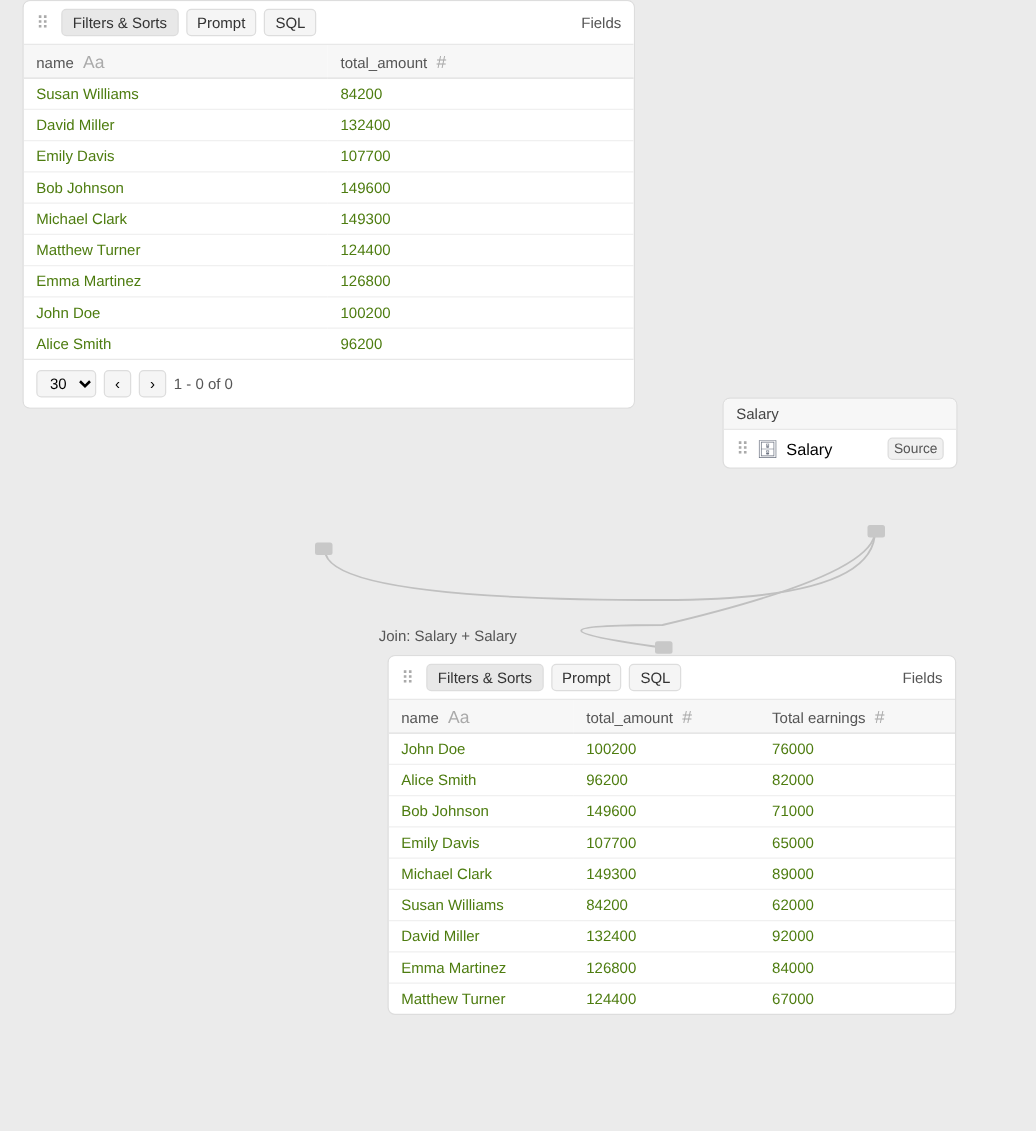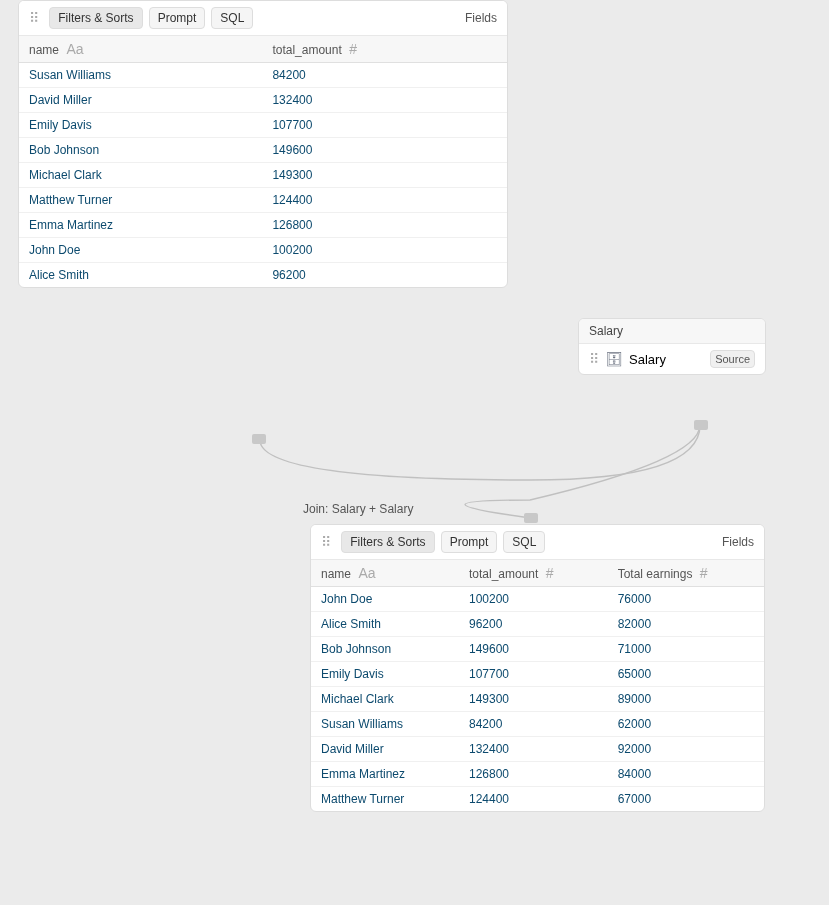--- a/index.html
+++ b/index.html
@@ -83,21 +83,21 @@
       text-align: left;
       font-size: 12px;
       font-weight: 500;
       color: #555;
       white-space: nowrap;
     }
     .data-table td {
       padding: 5px 10px;
       border-bottom: 1px solid #f0f0f0;
       font-size: 12px;
-      color: #0c4a6e;
+      color: #4d7c0f;
     }
     .data-table tr:last-child td {
       border-bottom: none;
     }
     .th-type {
       color: #aaa;
       font-size: 14px;
       font-weight: normal;
       margin-left: 4px;
     }
@@ -294,20 +294,28 @@
           <tr>
             <td>John Doe</td>
             <td>100200</td>
           </tr>
           <tr>
             <td>Alice Smith</td>
             <td>96200</td>
           </tr>
         </tbody>
     </table>
+    <div class="pagination-bar">
+      <select class="page-size-select">
+        <option>30</option>
+      </select>
+      <button class="page-btn">‹</button>
+      <button class="page-btn">›</button>
+      <span class="page-info">1 - 0 of 0</span>
+    </div>
   </div>
 
   <div class="source-node">
     <div class="source-node-header">Salary</div>
     <div class="source-node-body">
       <span class="source-node-drag">⠿</span>
       <div class="source-node-name-row">
         <span class="db-icon">🗄</span>
         <span>Salary</span>
       </div>

